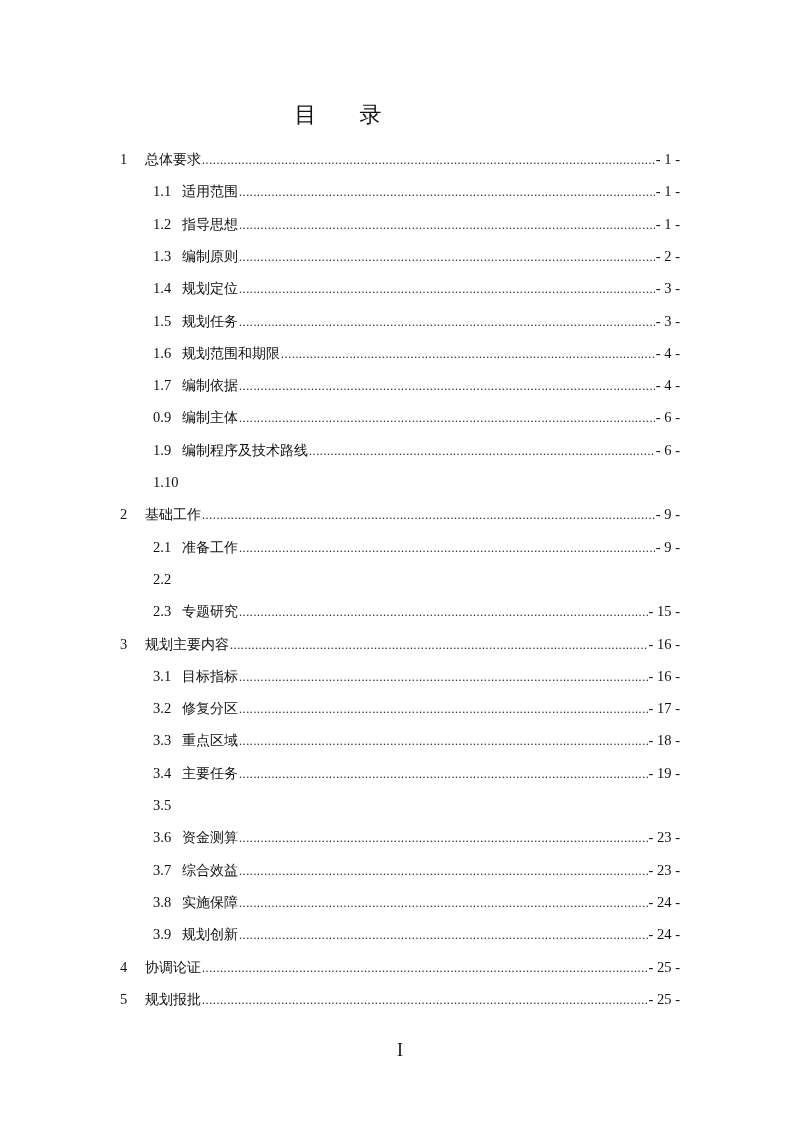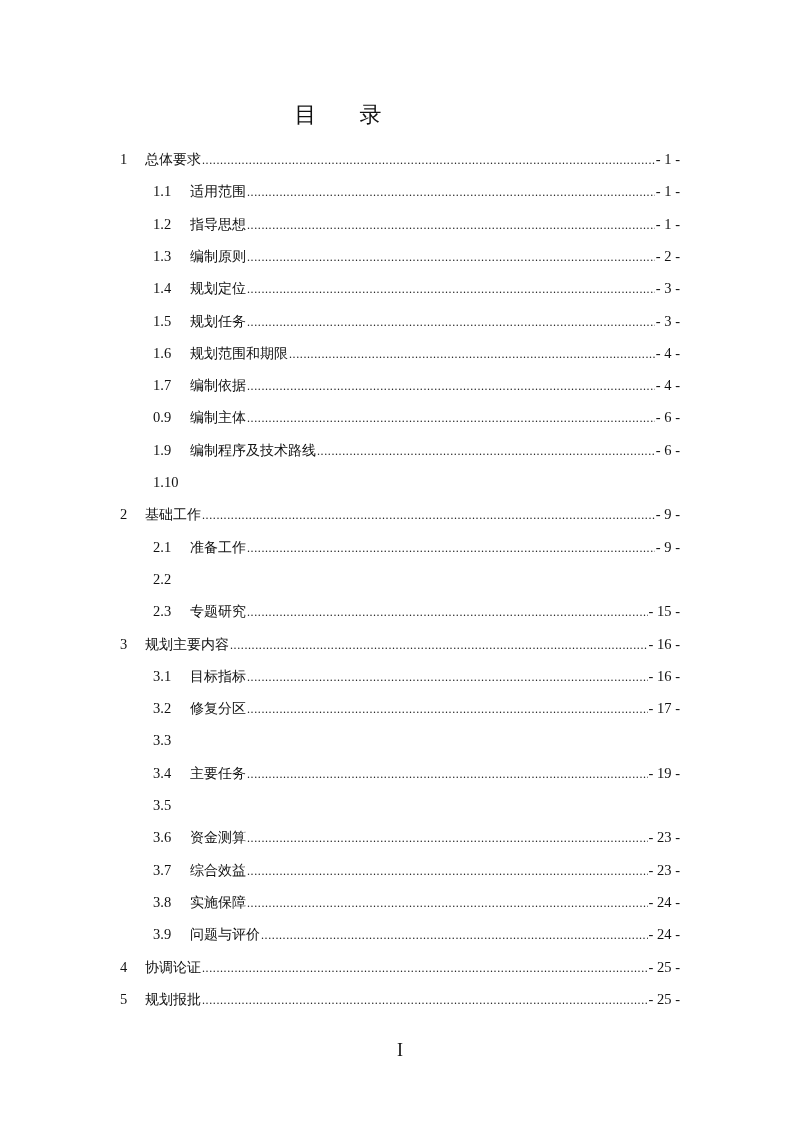--- a/index.html
+++ b/index.html
@@ -7,21 +7,21 @@
          font-family: "DejaVu Serif", "Liberation Serif", serif; color: #111; }
   .title { position: absolute; top: 100px; left: 0; width: 676px; text-align: center;
            font-size: 22px; letter-spacing: 18px; text-indent: 18px; font-family: "DejaVu Serif", serif; }
   .toc { position: absolute; left: 0; top: 147px; width: 800px; }
   .row { position: absolute; left: 0; width: 800px; height: 24px; line-height: 24px; font-size: 14px; }
   .num { position: absolute; font-family: "Liberation Serif", serif; font-size: 14.5px; }
   .lvl1 .num { left: 120px; }
   .lvl2 .num { left: 153px; }
   .entry { position: absolute; right: 120px; display: flex; align-items: baseline; }
   .lvl1 .entry { left: 145px; }
-  .lvl2 .entry { left: 190px; }
+  .lvl2 .entry { left: 182px; }
   .lvl2.wide .entry { left: 189px; }
   .label { white-space: nowrap; font-family: "DejaVu Sans", sans-serif; font-size: 14px; }
   .leader { flex: 1; overflow: hidden; white-space: nowrap; font-family: "Liberation Serif", serif;
             font-size: 12px; letter-spacing: 0.6px; color: #222; margin: 0 1px; }
   .leader::before { content: "................................................................................................................................................................................................................................"; }
   .page { white-space: nowrap; font-family: "Liberation Serif", serif; font-size: 14.5px; }
   .footer { position: absolute; top: 1040px; left: 0; width: 800px; text-align: center;
             font-family: "Liberation Serif", serif; font-size: 18px; }
 </style>
 </head>
@@ -159,20 +159,25 @@
     <div class="row lvl2" style="top: 549.1px;">
       <span class="num">3.2</span>
       <span class="entry">
         <span class="label">修复分区</span>
         <span class="leader"></span>
         <span class="page">- 17 -</span>
       </span>
     </div>
     <div class="row lvl2" style="top: 581.4px;">
       <span class="num">3.3</span>
+      <span class="entry">
+        <span class="label">重点区域</span>
+        <span class="leader"></span>
+        <span class="page">- 18 -</span>
+      </span>
     </div>
     <div class="row lvl2" style="top: 613.7px;">
       <span class="num">3.4</span>
       <span class="entry">
         <span class="label">主要任务</span>
         <span class="leader"></span>
         <span class="page">- 19 -</span>
       </span>
     </div>
     <div class="row lvl2" style="top: 646px;">
@@ -198,21 +203,21 @@
       <span class="num">3.8</span>
       <span class="entry">
         <span class="label">实施保障</span>
         <span class="leader"></span>
         <span class="page">- 24 -</span>
       </span>
     </div>
     <div class="row lvl2" style="top: 775.2px;">
       <span class="num">3.9</span>
       <span class="entry">
-        <span class="label">问题与评价</span>
+        <span class="label">规划创新</span>
         <span class="leader"></span>
         <span class="page">- 24 -</span>
       </span>
     </div>
     <div class="row lvl1" style="top: 807.5px;">
       <span class="num">4</span>
       <span class="entry">
         <span class="label">协调论证</span>
         <span class="leader"></span>
         <span class="page">- 25 -</span>

